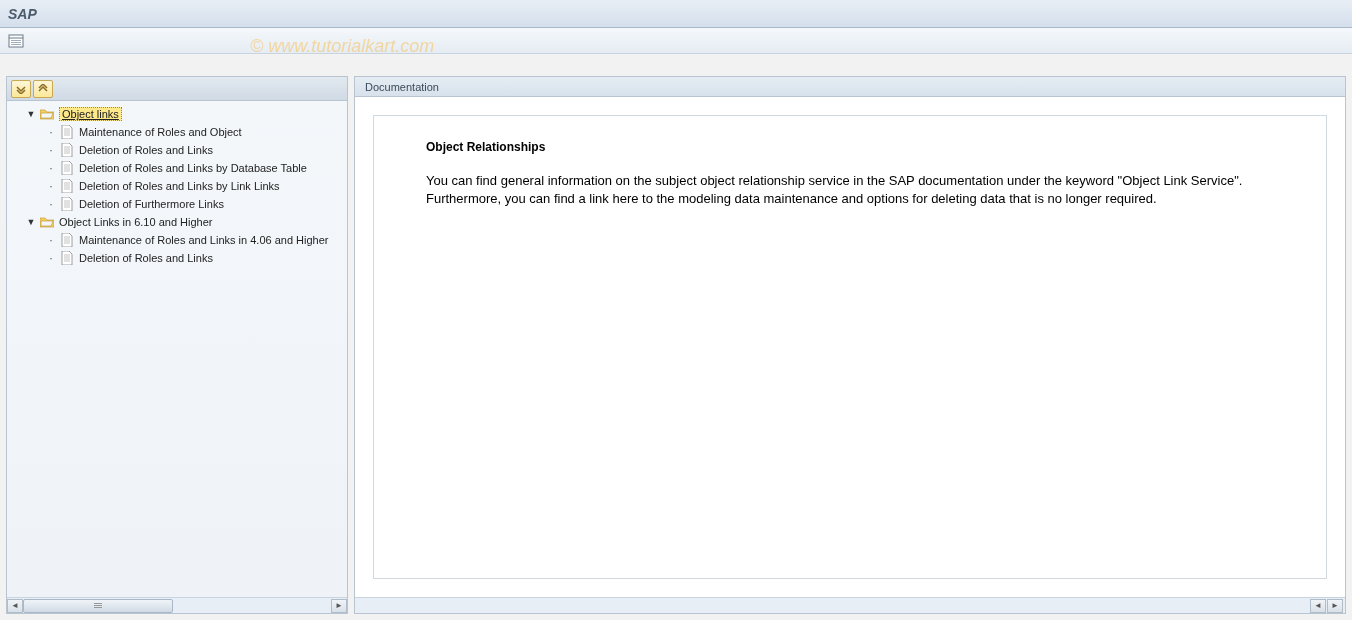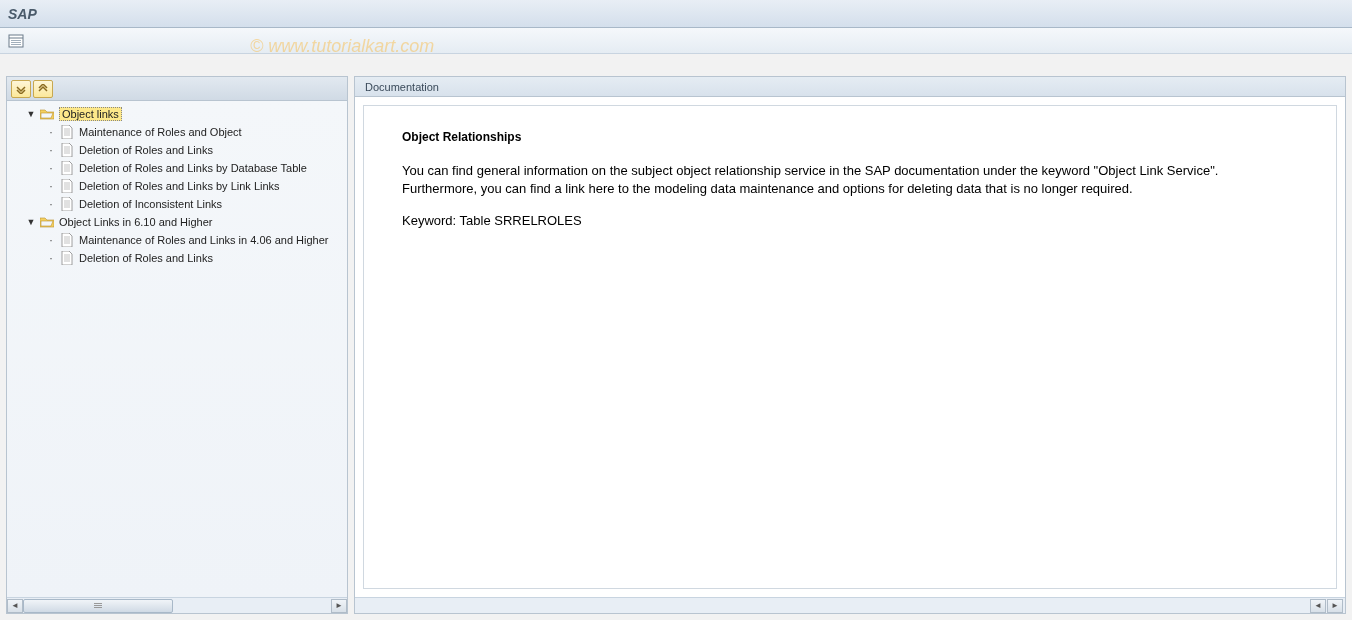--- a/index.html
+++ b/index.html
@@ -118,20 +118,21 @@
       height: 18px;
       padding: 0 2px;
       cursor: pointer;
       white-space: nowrap;
     }
     
     .tree-node.selected .tree-label {
       background: #fde88a;
       border: 1px dotted #888;
       padding: 0 2px;
+      text-decoration: underline;
     }
     
     .tree-toggle {
       width: 12px;
       height: 12px;
       display: flex;
       align-items: center;
       justify-content: center;
       color: #333;
       font-size: 9px;
@@ -244,24 +245,24 @@
       display: flex;
       align-items: center;
       padding: 0 10px;
       color: #3a4a5a;
       font-size: 11px;
     }
     
     .doc-content {
       flex: 1;
       background: #fff;
-      padding: 24px 20px 20px 38px;
+      padding: 24px 20px 20px 52px;
       overflow: auto;
       border: 1px solid #d0d8e0;
-      margin: 8px;
+      margin: 18px;
     }
     
     .doc-title {
       font-size: 12px;
       font-weight: bold;
       color: #000;
       margin-bottom: 18px;
     }
     
     .doc-para {
@@ -392,21 +393,21 @@
         <span class="tree-bullet">·</span>
         <span class="tree-icon doc-icon">
           <svg viewBox="0 0 12 14">
               <path d="M1 0 L8 0 L11 3 L11 14 L1 14 Z" fill="#fff" stroke="#888" stroke-width="0.8"></path>
               <line x1="3" y1="4" x2="9" y2="4" stroke="#aaa" stroke-width="0.7"></line>
               <line x1="3" y1="6" x2="9" y2="6" stroke="#aaa" stroke-width="0.7"></line>
               <line x1="3" y1="8" x2="9" y2="8" stroke="#aaa" stroke-width="0.7"></line>
               <line x1="3" y1="10" x2="9" y2="10" stroke="#aaa" stroke-width="0.7"></line>
             </svg>
         </span>
-        <span class="tree-label">Deletion of Inconsistent Links</span>
+        <span class="tree-label">Deletion of Furthermore Links</span>
       </div>
 
       <div class="tree-node indent-1">
         <span class="tree-toggle">▼</span>
         <span class="tree-icon folder-icon">
           <svg viewBox="0 0 14 12">
               <path d="M0 2 L0 11 L14 11 L14 4 L7 4 L5 2 Z M1 5 L13 5 L11 10 L1 10 Z" fill="#f5d060" stroke="#b89030" stroke-width="0.6"></path>
             </svg>
         </span>
         <span class="tree-label">Object Links in 6.10 and Higher</span>
@@ -456,21 +457,20 @@
     </div>
   </div>
 
   <div class="right-panel">
     <div class="doc-header">
       <span>Documentation</span>
     </div>
     <div class="doc-content">
       <div class="doc-title">Object Relationships</div>
       <div class="doc-para">You can find general information on the subject object relationship service in the SAP documentation under the keyword "Object Link Service". Furthermore, you can find a link here to the modeling data maintenance and options for deleting data that is no longer required.</div>
-      <div class="doc-para">Keyword: Table SRRELROLES</div>
     </div>
     <div class="right-scroll-nav">
       <div class="scroll-arrow">◄</div>
       <div class="scroll-arrow">►</div>
     </div>
   </div>
 
 </div>
 
 </body></html>

